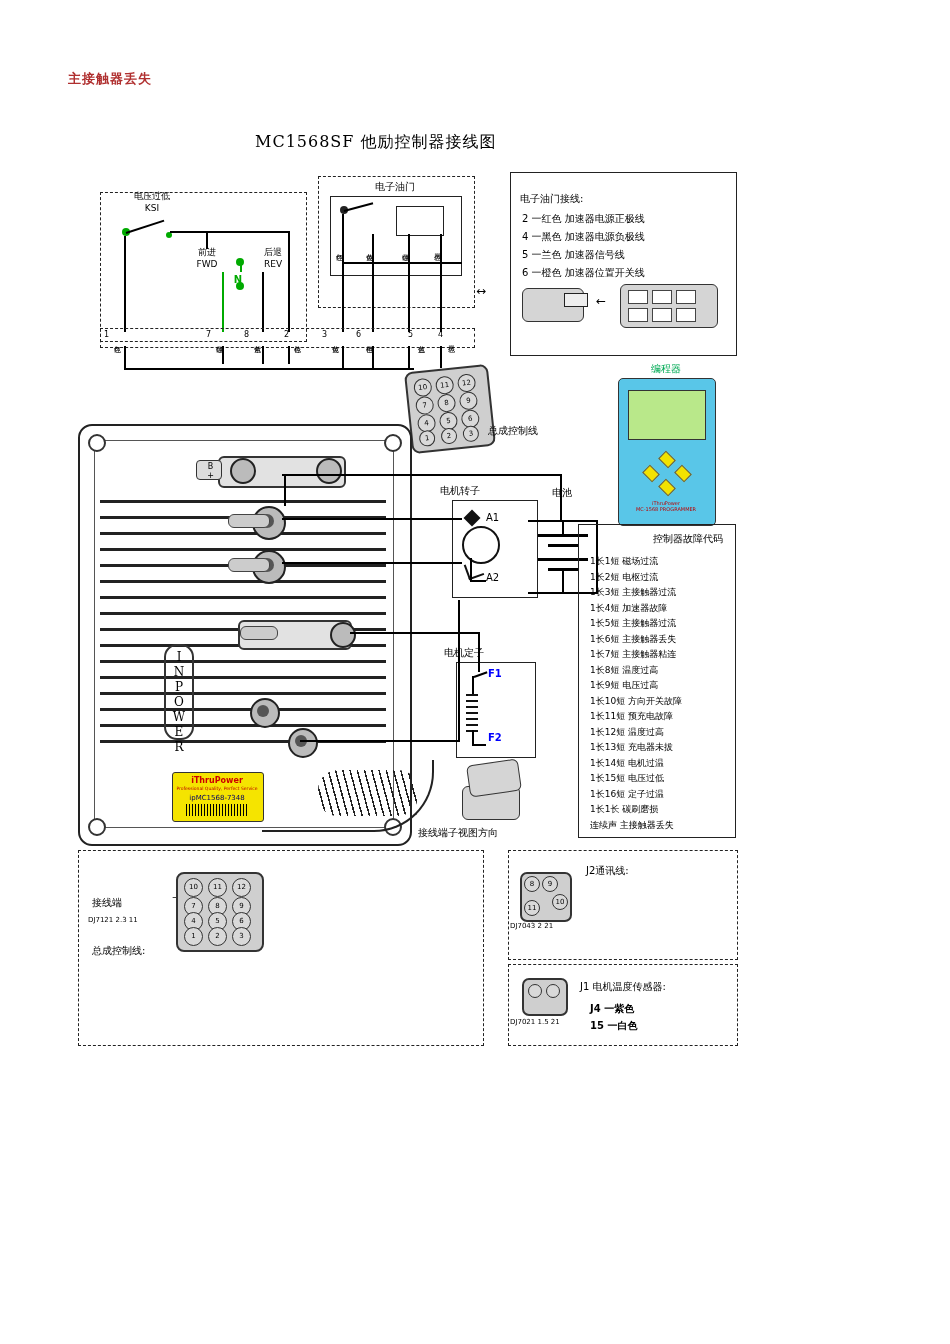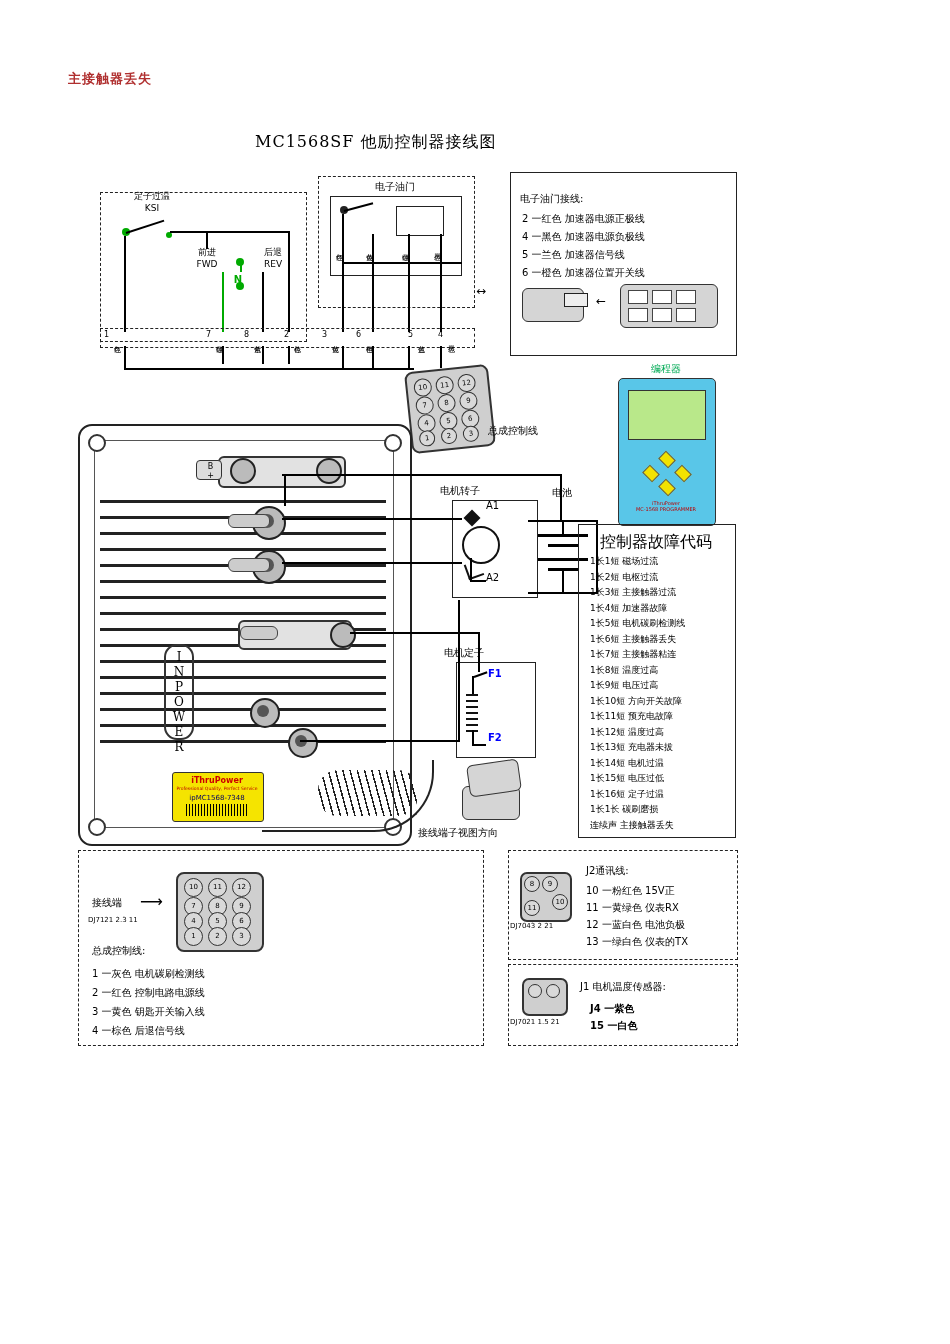--- a/index.html
+++ b/index.html
@@ -5,21 +5,21 @@
   html,body{margin:0;padding:0;background:#fff;}
   body{width:950px;height:1344px;position:relative;font-family:"DejaVu Sans","Liberation Sans",sans-serif;color:#000;}
   .doc{position:absolute;left:0;top:0;width:950px;height:1344px;}
   .abs{position:absolute;}
   .hdr{left:68px;top:70px;font-size:13px;font-weight:bold;color:#b03030;letter-spacing:1px;}
   .title{left:255px;top:132px;font-size:16px;font-family:"DejaVu Serif","Liberation Serif",serif;letter-spacing:1px;}
   .dash{border:1px dashed #222;}
   .solid{border:1px solid #222;}
   .t9{font-size:9px;}
   .t10{font-size:10px;}
-  .t11{font-size:16px;}
+  .t11{font-size:10px;padding-left:32px;}
   .t12{font-size:12px;}
   .t8{font-size:8px;}
   .t7{font-size:7px;}
   .center{text-align:center;}
   .vert{writing-mode:vertical-rl;text-orientation:upright;}
   .ln{position:absolute;background:#000;}
   .pin{position:absolute;border:1px solid #333;border-radius:50%;background:#d9d9d9;}
   
   .conn{position:absolute;background:#d5d5d5;border:1px solid #333;border-radius:6px;}
   .green{color:#0a0;}
@@ -36,21 +36,21 @@
 <body>
 
 <div class="doc">
 
   <div class="abs hdr">主接触器丢失</div>
   <div class="abs title">MC1568SF 他励控制器接线图</div>
 
   <div class="abs dash" style="left:100px;top:192px;width:205px;height:148px;"></div>
 
   <div class="abs t9 center" style="left:112px;top:190px;width:80px;">
-    <span>定子过温</span><br><span>KSI</span>
+    <span>电压过低</span><br><span>KSI</span>
   </div>
 
   <div class="ln" style="left:122px;top:228px;width:8px;height:8px;border-radius:50%;background:#0a0;"></div>
   <div class="ln" style="left:126px;top:232px;width:40px;height:2px;transform:rotate(-18deg);transform-origin:left center;"></div>
   <div class="ln" style="left:166px;top:232px;width:6px;height:6px;border-radius:50%;background:#0a0;"></div>
   <div class="ln" style="left:124px;top:236px;width:2px;height:96px;"></div>
 
   <div class="abs t9 center" style="left:186px;top:246px;width:42px;">
     <span>前进</span><br><span>FWD</span>
   </div>
@@ -213,21 +213,21 @@
   <div class="abs" style="left:186px;top:804px;width:62px;height:12px;background:repeating-linear-gradient(90deg,#000 0 1px,#f5e400 1px 3px);"></div>
 
   <div class="abs" style="left:262px;top:760px;width:170px;height:70px;border-bottom:2px solid #222;border-right:2px solid #222;border-radius:0 0 60px 0;"></div>
   <div class="abs" style="left:318px;top:770px;width:100px;height:46px;background:repeating-linear-gradient(75deg,#222 0 1.5px,transparent 1.5px 7px);border-radius:20px;"></div>
   <div class="abs conn" style="left:462px;top:786px;width:56px;height:32px;"></div>
   <div class="abs conn" style="left:468px;top:762px;width:50px;height:30px;transform:rotate(-8deg);"></div>
   <div class="abs t10" style="left:418px;top:826px;">接线端子视图方向</div>
 
   <div class="abs solid" style="left:452px;top:500px;width:84px;height:96px;"></div>
   <div class="abs t10" style="left:440px;top:484px;">电机转子</div>
-  <div class="abs t10" style="left:486px;top:500px;">A1</div>
+  <div class="abs t10" style="left:486px;top:512px;">A1</div>
   <div class="abs t10" style="left:486px;top:572px;">A2</div>
   <div class="abs" style="left:462px;top:526px;width:34px;height:34px;border:2px solid #111;border-radius:50%;background:#fff;"></div>
   <div class="abs" style="left:466px;top:512px;width:12px;height:12px;background:#111;transform:rotate(45deg);"></div>
   <div class="abs" style="left:466px;top:562px;width:14px;height:14px;border-left:2px solid #111;border-bottom:2px solid #111;transform:rotate(-20deg);"></div>
   <div class="ln" style="left:470px;top:558px;width:2px;height:24px;"></div>
   <div class="ln" style="left:470px;top:580px;width:16px;height:2px;"></div>
 
   <div class="abs t10" style="left:552px;top:486px;">电池</div>
   <div class="ln" style="left:528px;top:520px;width:70px;height:2px;"></div>
   <div class="ln" style="left:562px;top:522px;width:2px;height:12px;"></div>
@@ -270,21 +270,21 @@
     <span>iThruPower</span><br><span>MC-1568 PROGRAMMER</span>
   </div>
 
   <div class="abs solid" style="left:578px;top:524px;width:156px;height:312px;"></div>
   <div class="abs t11 center" style="left:580px;top:532px;width:152px;">控制器故障代码</div>
   <div class="abs t9" style="left:590px;top:554px;width:140px;line-height:15.5px;">
     <div>1长1短  磁场过流</div>
     <div>1长2短  电枢过流</div>
     <div>1长3短  主接触器过流</div>
     <div>1长4短  加速器故障</div>
-    <div>1长5短  电机碳刷检测线</div>
+    <div>1长5短  主接触器过流</div>
     <div>1长6短  主接触器丢失</div>
     <div>1长7短  主接触器粘连</div>
     <div>1长8短  温度过高</div>
     <div>1长9短  电压过高</div>
     <div>1长10短 方向开关故障</div>
     <div>1长11短 预充电故障</div>
     <div>1长12短 温度过高</div>
     <div>1长13短 充电器未拔</div>
     <div>1长14短 电机过温</div>
     <div>1长15短 电压过低</div>
@@ -308,41 +308,29 @@
     <div class="pin t7 center" style="left:56px;top:25px;width:17px;height:17px;line-height:17px;">9</div>
     <div class="pin t7 center" style="left:8px;top:40px;width:17px;height:17px;line-height:17px;">4</div>
     <div class="pin t7 center" style="left:32px;top:40px;width:17px;height:17px;line-height:17px;">5</div>
     <div class="pin t7 center" style="left:56px;top:40px;width:17px;height:17px;line-height:17px;">6</div>
     <div class="pin t7 center" style="left:8px;top:55px;width:17px;height:17px;line-height:17px;">1</div>
     <div class="pin t7 center" style="left:32px;top:55px;width:17px;height:17px;line-height:17px;">2</div>
     <div class="pin t7 center" style="left:56px;top:55px;width:17px;height:17px;line-height:17px;">3</div>
   </div>
 
   <div class="abs t10" style="left:92px;top:944px;">总成控制线:</div>
-  <div class="abs t10" style="left:92px;top:964px;line-height:19px;">
-    <div>1 一灰色   电机碳刷检测线</div>
-    <div>2 一红色   控制电路电源线</div>
-    <div>3 一黄色   钥匙开关输入线</div>
-    <div>4 一棕色   后退信号线</div>
-  </div>
 
   <div class="abs dash" style="left:508px;top:850px;width:228px;height:108px;"></div>
   <div class="abs" style="left:520px;top:872px;width:48px;height:46px;background:#cfcfcf;border:2px solid #333;border-radius:7px;"></div>
   <div class="pin t7 center" style="left:524px;top:876px;width:14px;height:14px;line-height:14px;">8</div>
   <div class="pin t7 center" style="left:542px;top:876px;width:14px;height:14px;line-height:14px;">9</div>
   <div class="pin t7 center" style="left:552px;top:894px;width:14px;height:14px;line-height:14px;">10</div>
   <div class="pin t7 center" style="left:524px;top:900px;width:14px;height:14px;line-height:14px;">11</div>
   <div class="abs t7" style="left:510px;top:922px;">DJ7043 2  21</div>
   <div class="abs t10" style="left:586px;top:864px;">J2通讯线:</div>
-  <div class="abs t10" style="left:586px;top:882px;line-height:17px;">
-    <div>10 一粉红色  15V正</div>
-    <div>11 一黄绿色  仪表RX</div>
-    <div>12 一蓝白色  电池负极</div>
-    <div>13 一绿白色  仪表的TX</div>
-  </div>
 
   <div class="abs dash" style="left:508px;top:964px;width:228px;height:80px;"></div>
   <div class="abs" style="left:522px;top:978px;width:42px;height:34px;background:#cfcfcf;border:2px solid #333;border-radius:7px;"></div>
   <div class="pin t7 center" style="left:528px;top:984px;width:12px;height:12px;line-height:12px;"></div>
   <div class="pin t7 center" style="left:546px;top:984px;width:12px;height:12px;line-height:12px;"></div>
   <div class="abs t7" style="left:510px;top:1018px;">DJ7021  1.5 21</div>
   <div class="abs t10" style="left:580px;top:980px;">J1 电机温度传感器:</div>
   <div class="abs t10" style="left:590px;top:1000px;line-height:17px;font-weight:bold;">
     <div>J4 一紫色</div>
     <div>15 一白色</div>

